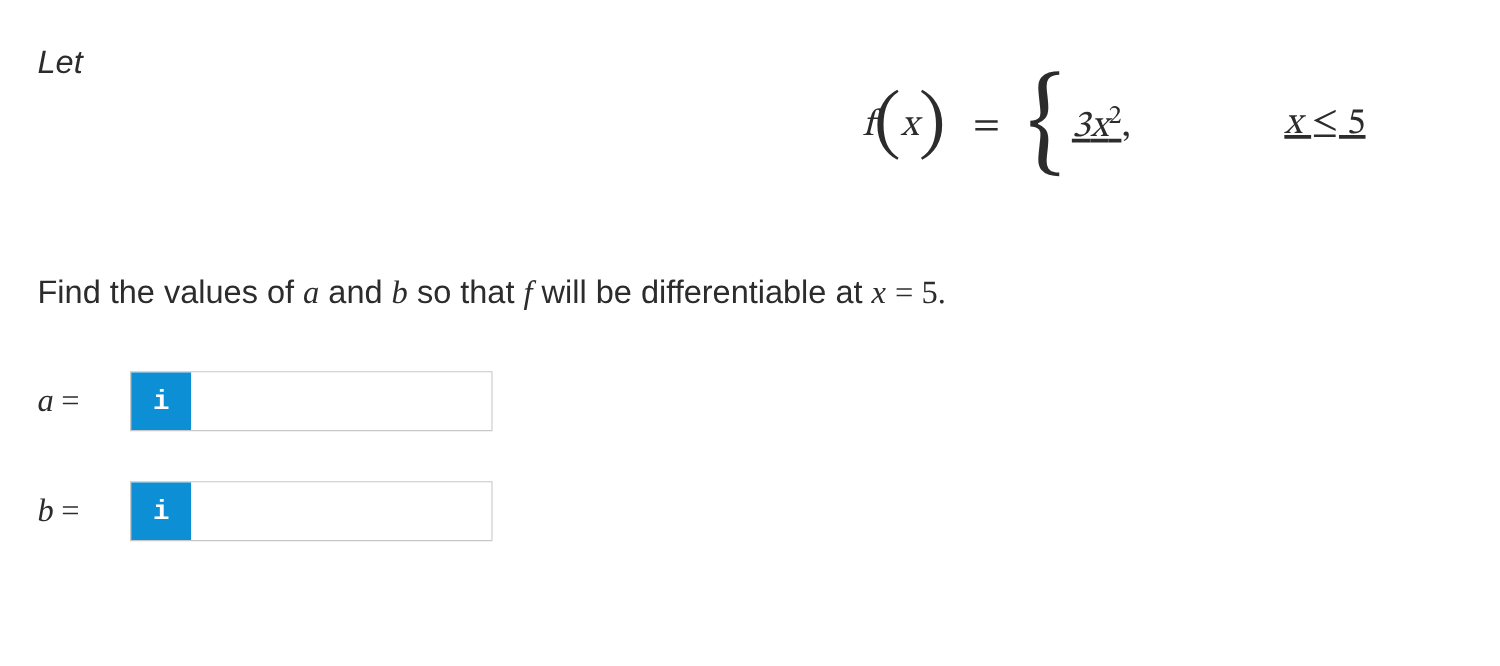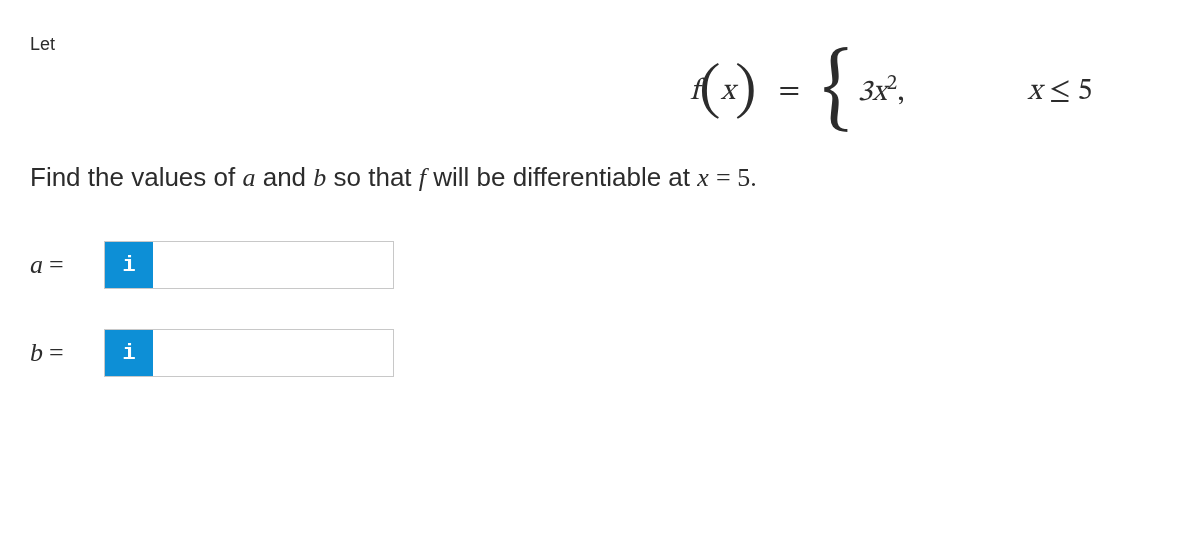--- a/index.html
+++ b/index.html
@@ -10,22 +10,23 @@
     body {
       font-family: 'Segoe UI', Tahoma, Geneva, sans-serif;
       font-size: 24px;
       color: #2c2c2c;
       padding: 34px 30px;
       width: 1200px;
       height: 533px;
       background: #fff;
     }
     .intro {
-      font-size: 18px;
+      font-size: 26px;
       margin-bottom: 8px;
+      font-style: italic;
     }
     .equation-block {
       font-family: 'Cambria Math', 'STIX Two Math', 'Times New Roman', serif;
       font-size: 30px;
       margin-left: 660px;
       margin-top: -4px;
       display: flex;
       align-items: center;
       gap: 16px;
     }
@@ -59,40 +60,41 @@
       font-weight: 300;
       margin-right: 6px;
     }
     .cases-body {
       display: flex;
       flex-direction: column;
       gap: 12px;
     }
     .case-row {
       display: flex;
-      align-items: center;
+      align-items: flex-start;
+      text-decoration: underline;
     }
     .case-expr {
       width: 170px;
       font-style: italic;
     }
     .case-cond {
       font-style: italic;
       width: 110px;
     }
     .sup {
       font-size: 0.7em;
       vertical-align: super;
       font-style: normal;
     }
     .norm {
       font-style: normal;
     }
     .instruction {
-      margin-top: 40px;
+      margin-top: 86px;
       font-size: 26px;
     }
     .instruction .ital {
       font-family: 'Cambria Math', 'Times New Roman', serif;
       font-style: italic;
     }
     .instruction .mathrm {
       font-family: 'Cambria Math', 'Times New Roman', serif;
     }
     .answer-rows {

